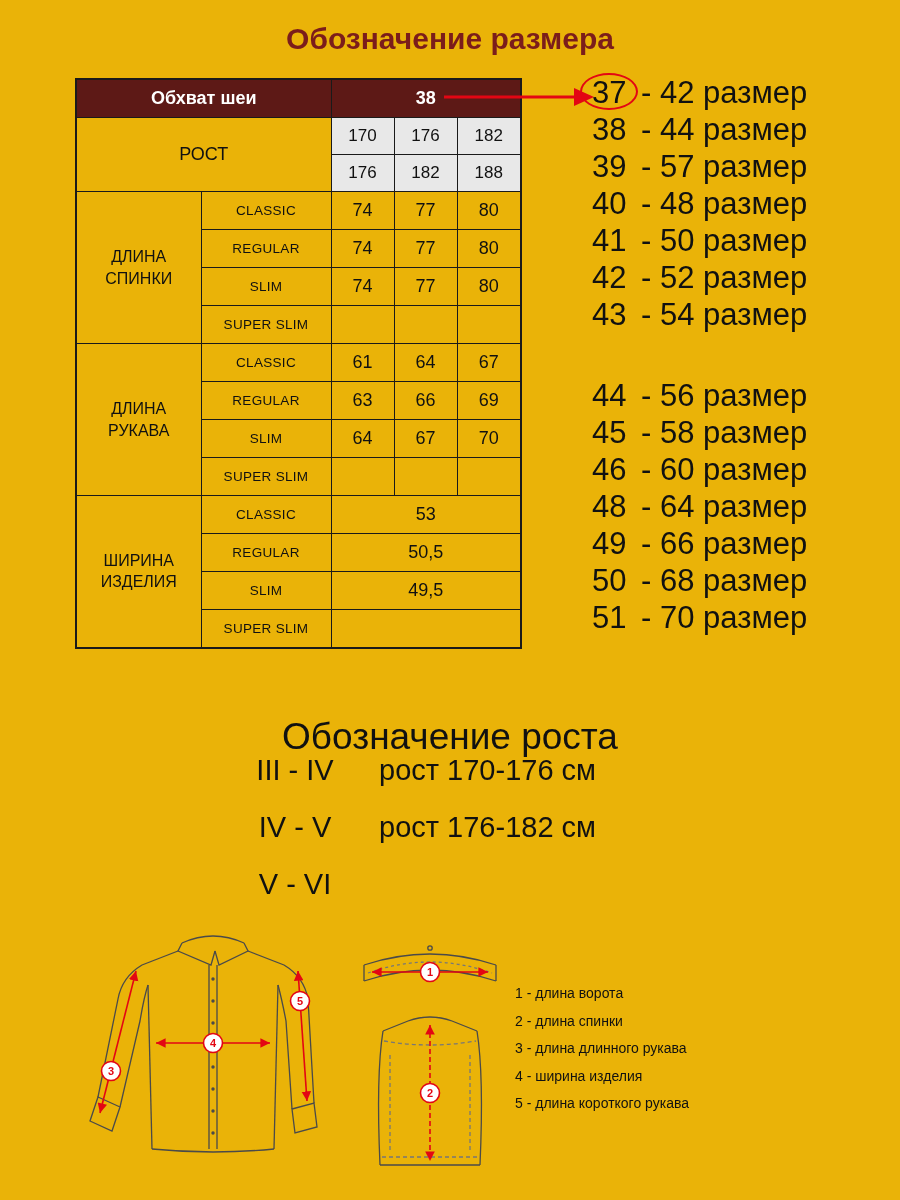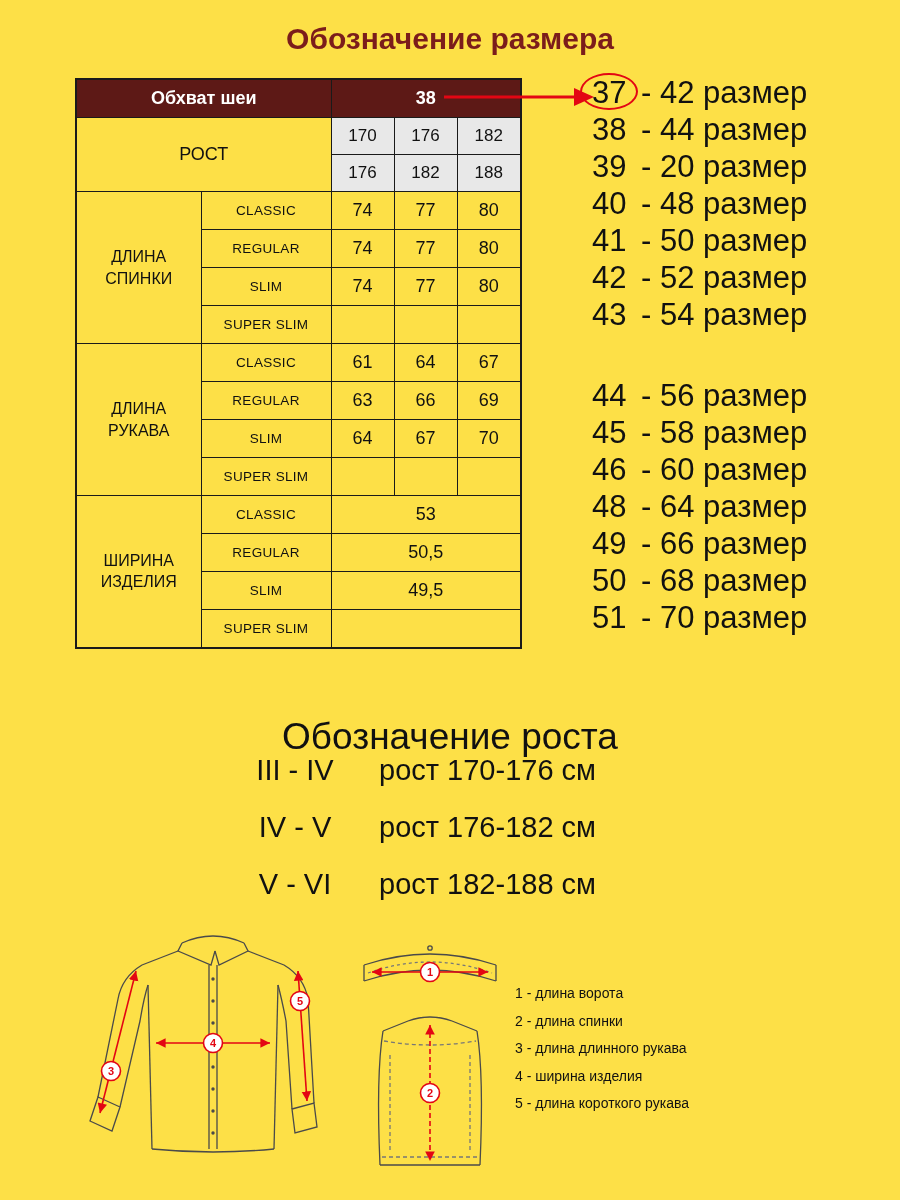--- a/index.html
+++ b/index.html
@@ -1,16 +1,16 @@
 <!DOCTYPE html>
 <html><head>
 <meta charset="utf-8">
 <style>
   html,body{margin:0;padding:0;background:#fff;}
-  .page{position:relative;width:900px;height:1200px;background:#fde047;overflow:hidden;
+  .page{position:relative;width:900px;height:1200px;background:#eab308;overflow:hidden;
         font-family:"Liberation Sans",sans-serif;color:#111;}
 
   .main-title{position:absolute;top:22px;left:0;width:900px;text-align:center;
               font-size:30px;font-weight:bold;color:#7b1d1b;}
 
   
   .size-table{position:absolute;left:75px;top:78px;border-collapse:collapse;table-layout:fixed;
               width:445px;border:2px solid #1a1a1a;}
   .size-table td{border:1px solid #1a1a1a;text-align:center;vertical-align:middle;padding:8px;color:#111;}
   .size-table tr{height:38px;}
@@ -162,21 +162,21 @@
     <div class="size-item">
       <span class="collar circled">37</span>
       <span>- 42 размер</span>
     </div>
     <div class="size-item">
       <span class="collar">38</span>
       <span>- 44 размер</span>
     </div>
     <div class="size-item">
       <span class="collar">39</span>
-      <span>- 20 размер</span>
+      <span>- 57 размер</span>
     </div>
     <div class="size-item">
       <span class="collar">40</span>
       <span>- 48 размер</span>
     </div>
     <div class="size-item">
       <span class="collar">41</span>
       <span>- 50 размер</span>
     </div>
     <div class="size-item">
@@ -223,21 +223,20 @@
     <div class="height-row">
       <span class="range">III - IV</span>
       <span class="htext">рост 170-176 см</span>
     </div>
     <div class="height-row">
       <span class="range">IV - V</span>
       <span class="htext">рост 176-182 см</span>
     </div>
     <div class="height-row">
       <span class="range">V - VI</span>
-      <span class="htext">рост 182-188 см</span>
     </div>
   </div>
 
   <svg class="diagram-svg" width="432" height="252" viewBox="0 0 432 252">
     <defs>
       <marker id="ahe" markerWidth="8" markerHeight="8" refX="6" refY="3" orient="auto">
         <path d="M0,0 L6,3 L0,6 Z" fill="#e30613"></path>
       </marker>
       <marker id="ahs" markerWidth="8" markerHeight="8" refX="0" refY="3" orient="auto">
         <path d="M6,0 L0,3 L6,6 Z" fill="#e30613"></path>

